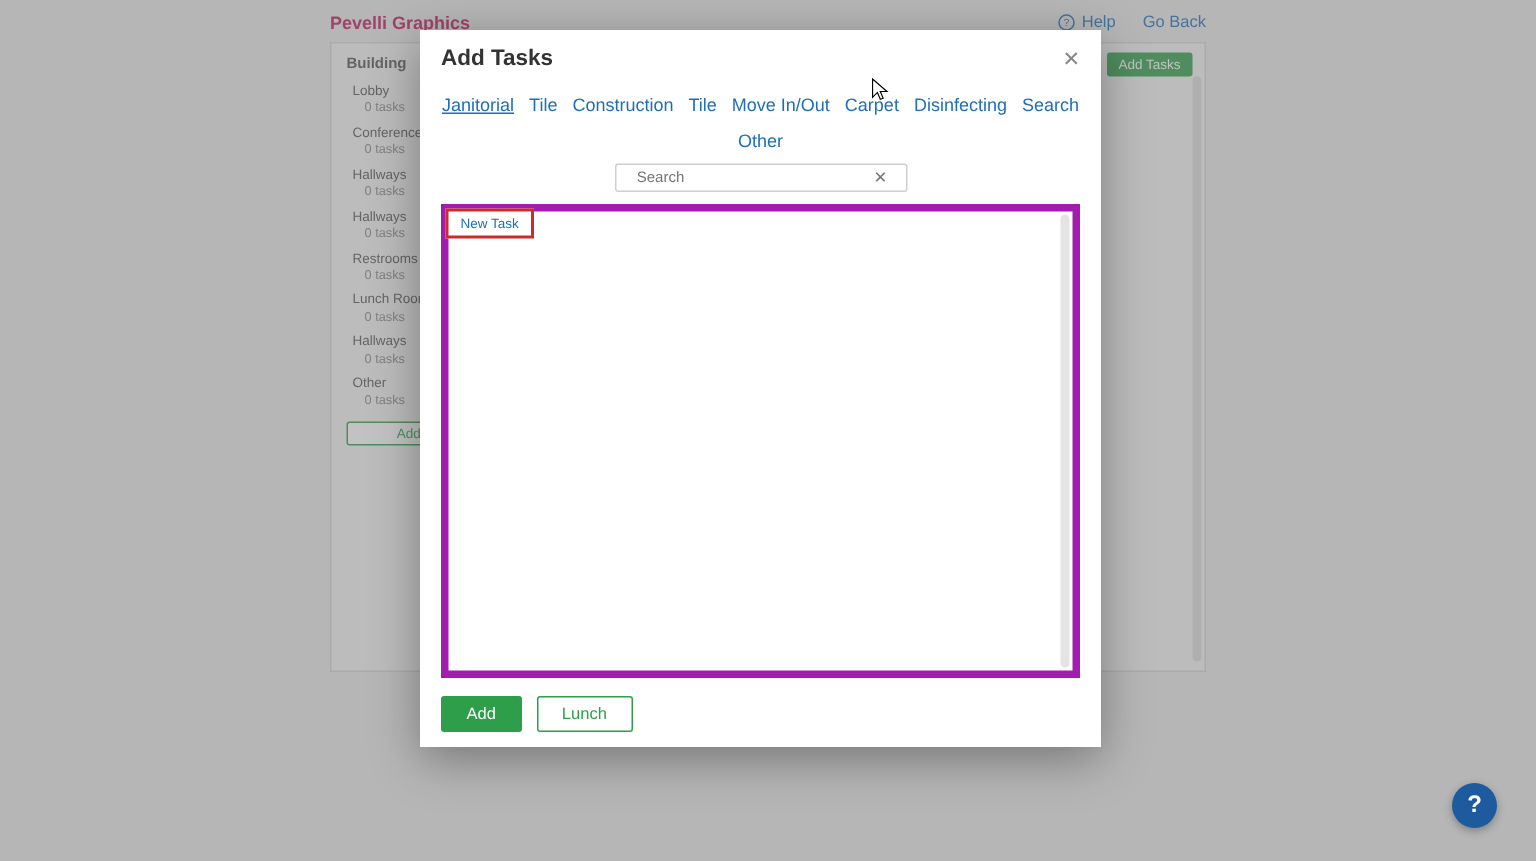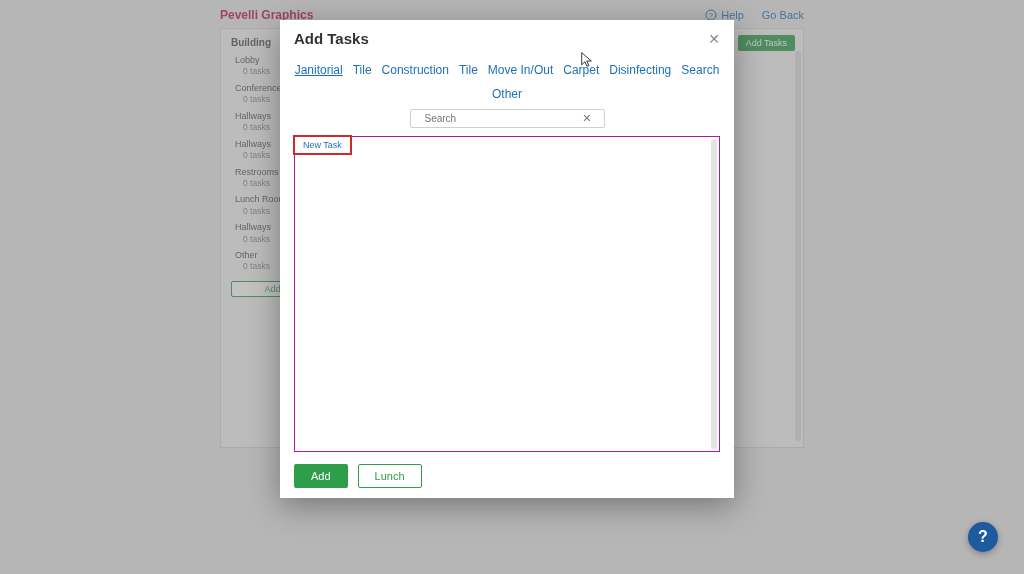--- a/index.html
+++ b/index.html
@@ -221,21 +221,21 @@
     background: transparent;
   }
   .search-box .clear {
     color: #777;
     cursor: pointer;
     font-size: 11px;
   }
 
   .list-area {
     margin: 8px 14px 0 14px;
-    border: 1px solid #a21caf;
+    border: 5px solid #a21caf;
     height: 316px;
     position: relative;
     box-sizing: border-box;
     background: #fff;
   }
   .list-area .inner-scroll {
     position: absolute;
     right: 2px;
     top: 2px;
     bottom: 2px;

